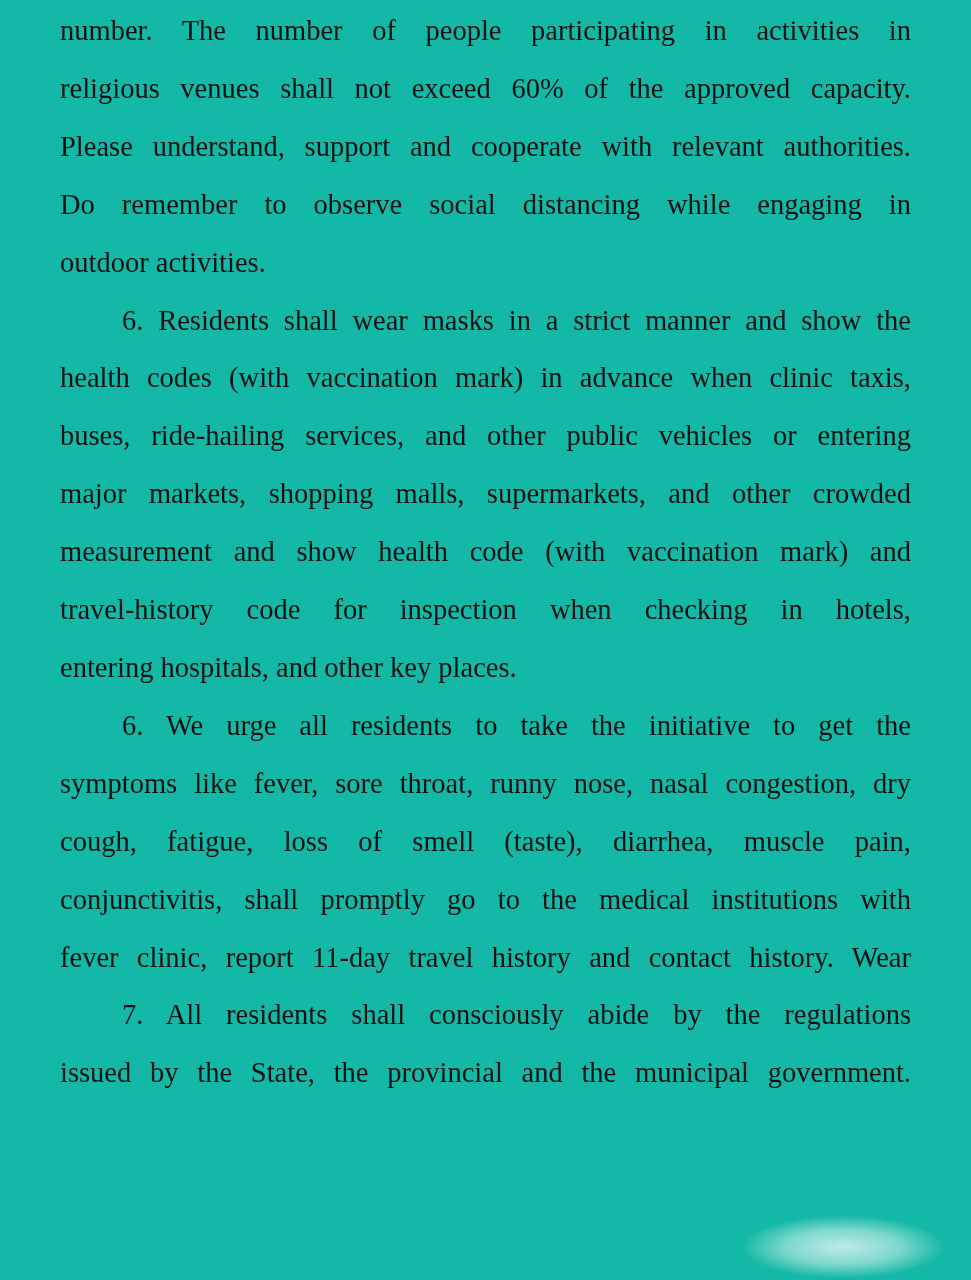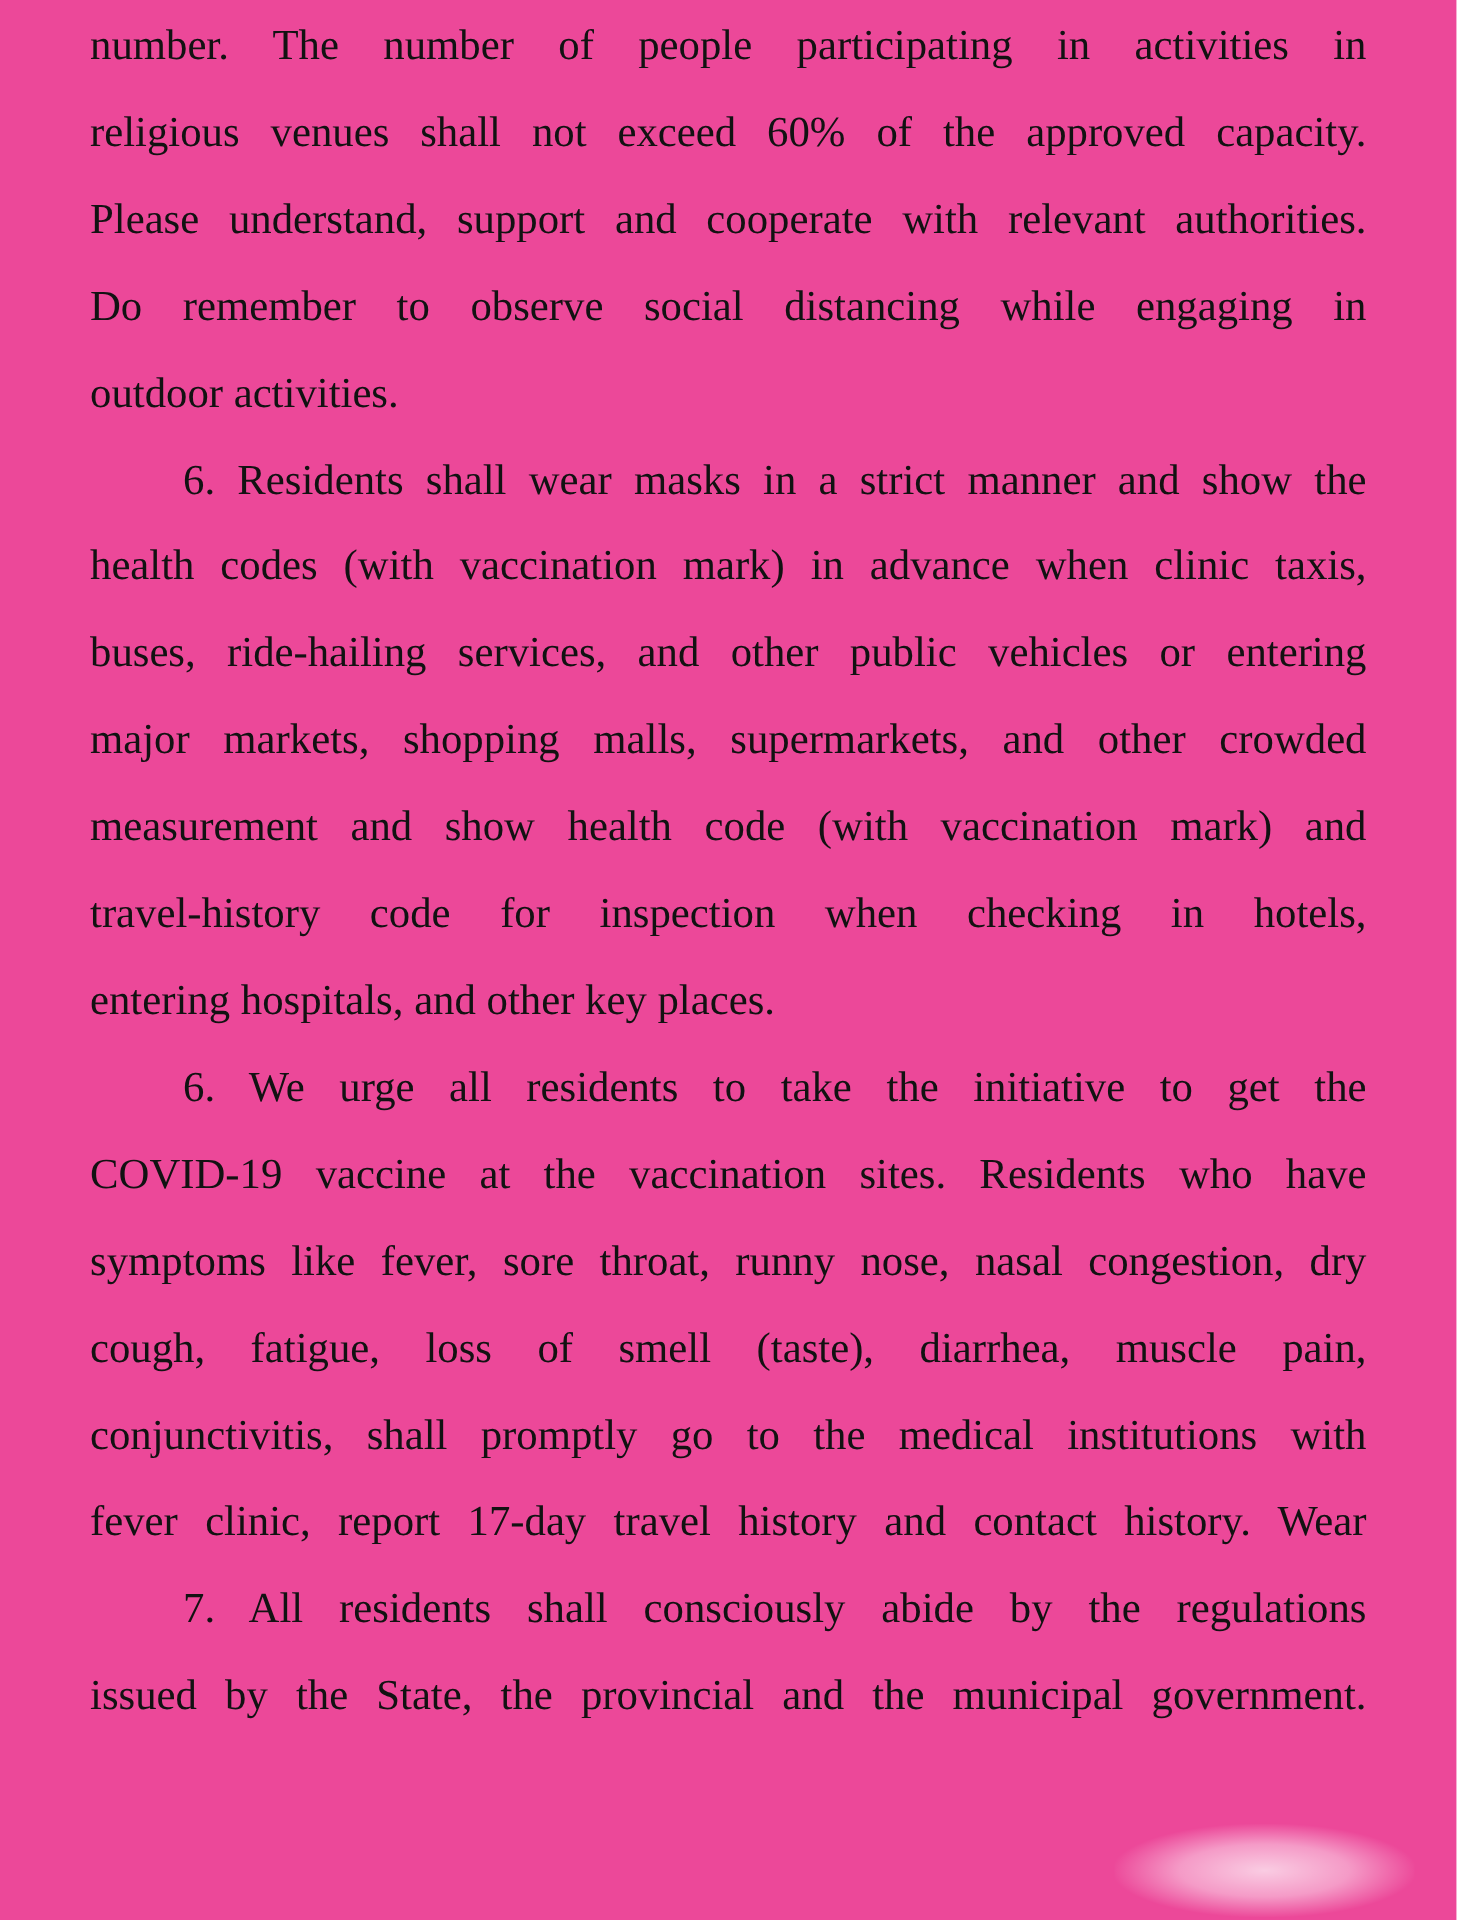--- a/index.html
+++ b/index.html
@@ -4,21 +4,21 @@
 <style>
   html, body {
     margin: 0;
     padding: 0;
     background: #ffffff;
   }
   .page {
     position: relative;
     width: 971px;
     height: 1280px;
-    background: #ec4899;
+    background: #14b8a6;
     overflow: hidden;
     font-family: "Liberation Serif", "DejaVu Serif", serif;
     color: #121212;
   }
   .text-block {
     position: absolute;
     top: 2px;
     left: 60px;
     width: 851px;
   }
@@ -72,25 +72,24 @@
         <div class="line">6. Residents shall wear masks in a strict manner and show the</div>
         <div class="line">health codes (with vaccination mark) in advance when clinic taxis,</div>
         <div class="line">buses, ride-hailing services, and other public vehicles or entering</div>
         <div class="line">major markets, shopping malls, supermarkets, and other crowded</div>
         <div class="line">measurement and show health code (with vaccination mark) and</div>
         <div class="line">travel-history  code  for  inspection  when  checking  in  hotels,</div>
         <div class="line no-just">entering hospitals, and other key places.</div>
       </div>
       <div class="para indent">
         <div class="line">6. We urge all residents to take the initiative to get the</div>
-        <div class="line">COVID-19 vaccine at the vaccination sites. Residents who have</div>
         <div class="line">symptoms like fever, sore throat, runny nose, nasal congestion, dry</div>
         <div class="line">cough, fatigue, loss of smell (taste), diarrhea, muscle pain,</div>
         <div class="line">conjunctivitis, shall promptly go to the medical institutions with</div>
-        <div class="line">fever clinic, report 17-day travel history and contact history. Wear</div>
+        <div class="line">fever clinic, report 11-day travel history and contact history. Wear</div>
       </div>
       <div class="para indent">
         <div class="line">7. All residents shall consciously abide by the regulations</div>
         <div class="line">issued by the State, the provincial and the municipal government.</div>
       </div>
     </div>
   <div class="fade-overlay"></div>
 </div>
 
 </body></html>

